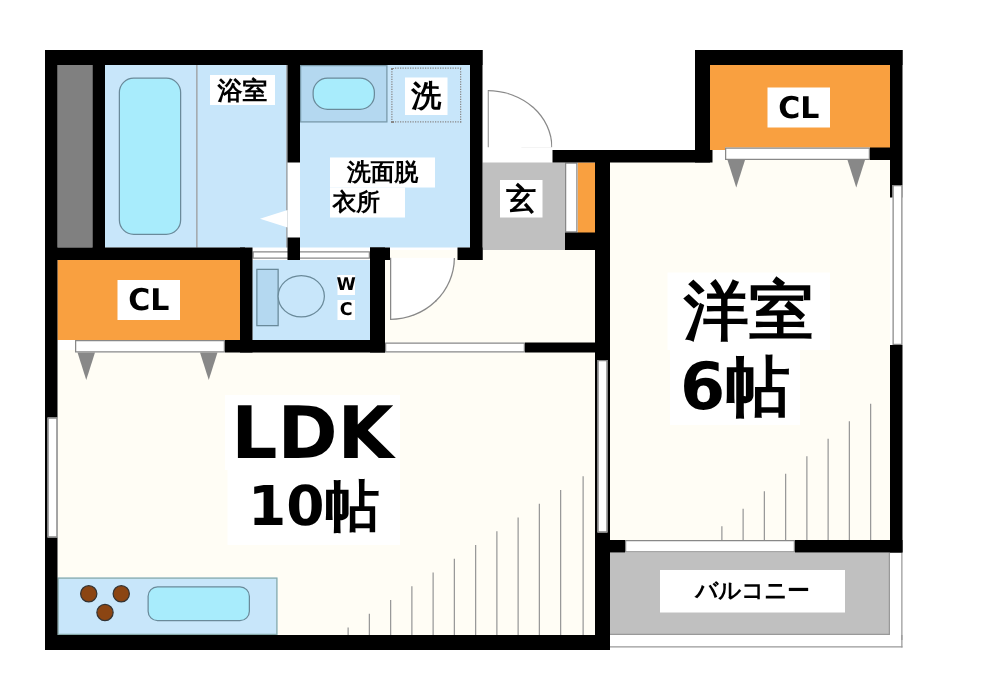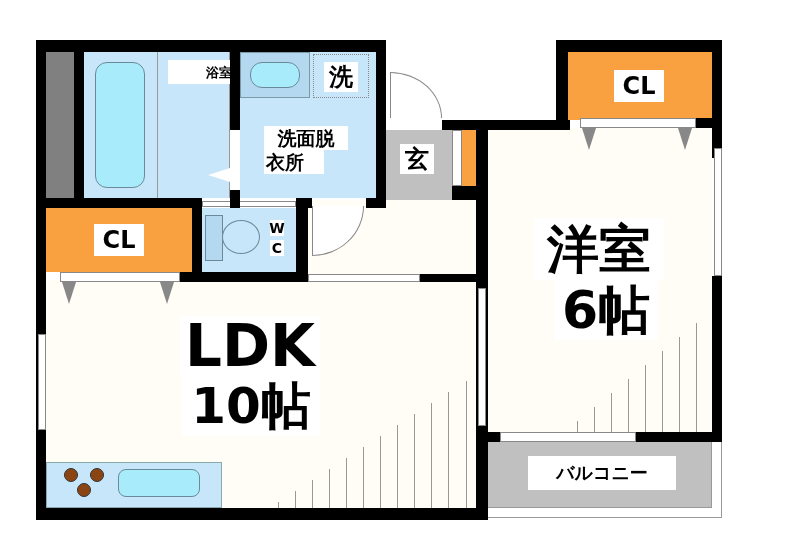--- a/index.html
+++ b/index.html
@@ -19,21 +19,21 @@
 
 <div class="abs" style="left:308px;top:200px;width:174px;height:80px;background:#fffdf5;"></div>
 
 <div class="abs" style="left:488px;top:128px;width:224px;height:306px;background:#fffdf5;"></div>
 
 <div class="abs" style="left:46px;top:52px;width:28px;height:146px;background:#808080;"></div>
 
 <div class="abs" style="left:84px;top:52px;width:146px;height:146px;background:#c8e6fa;border-right:1px solid #999;"></div>
 <div class="abs" style="left:157px;top:52px;width:1px;height:146px;background:#999;"></div>
 <div class="abs" style="left:95px;top:62px;width:50px;height:126px;background:#a8ecfc;border:1px solid #6a8a9a;border-radius:12px;"></div>
-<div class="lbl" style="left:168px;top:60px;width:52px;height:24px;font-size:13px;padding-left:25px;">浴室</div>
+<div class="lbl" style="left:168px;top:60px;width:52px;height:24px;font-size:20px;">浴室</div>
 <div class="abs" style="left:208px;top:168px;width:0;height:0;border-top:7px solid transparent;border-bottom:7px solid transparent;border-right:22px solid #fff;"></div>
 
 <div class="abs" style="left:240px;top:52px;width:136px;height:146px;background:#c8e6fa;"></div>
 <div class="abs" style="left:240px;top:52px;width:70px;height:46px;background:#b4d8f0;border:1px solid #7a9aaa;"></div>
 <div class="abs" style="left:250px;top:62px;width:50px;height:26px;background:#a8ecfc;border:1px solid #6a8a9a;border-radius:12px;"></div>
 <div class="abs" style="left:313px;top:54px;width:56px;height:44px;border:1px dotted #888;"></div>
 <div class="lbl" style="left:324px;top:62px;width:34px;height:30px;font-size:24px;">洗</div>
 <div class="lbl" style="left:264px;top:126px;width:84px;height:24px;font-size:19px;">洗面脱</div>
 <div class="lbl" style="left:264px;top:150px;width:58px;height:24px;font-size:19px;justify-content:flex-start;padding-left:2px;">衣所</div>
 
@@ -138,15 +138,15 @@
 <div class="hatch" style="left:577px;top:421px;height:11px;"></div>
 <div class="hatch" style="left:594px;top:407px;height:25px;"></div>
 <div class="hatch" style="left:611px;top:393px;height:39px;"></div>
 <div class="hatch" style="left:628px;top:379px;height:53px;"></div>
 <div class="hatch" style="left:645px;top:365px;height:67px;"></div>
 <div class="hatch" style="left:662px;top:351px;height:81px;"></div>
 <div class="hatch" style="left:679px;top:337px;height:95px;"></div>
 <div class="hatch" style="left:696px;top:323px;height:109px;"></div>
 
 <div class="lbl" style="left:180px;top:316px;width:140px;height:60px;font-size:58px;">LDK</div>
-<div class="lbl" style="left:182px;top:376px;width:138px;height:60px;font-size:50px;">10帖</div>
+<div class="lbl" style="left:182px;top:376px;width:138px;height:60px;font-size:44px;">10帖</div>
 <div class="lbl" style="left:534px;top:218px;width:130px;height:62px;font-size:52px;">洋室</div>
-<div class="lbl" style="left:536px;top:280px;width:104px;height:60px;font-size:52px;margin-left:18px;">6帖</div>
+<div class="lbl" style="left:536px;top:280px;width:104px;height:60px;font-size:52px;">6帖</div>
 
 </body></html>

